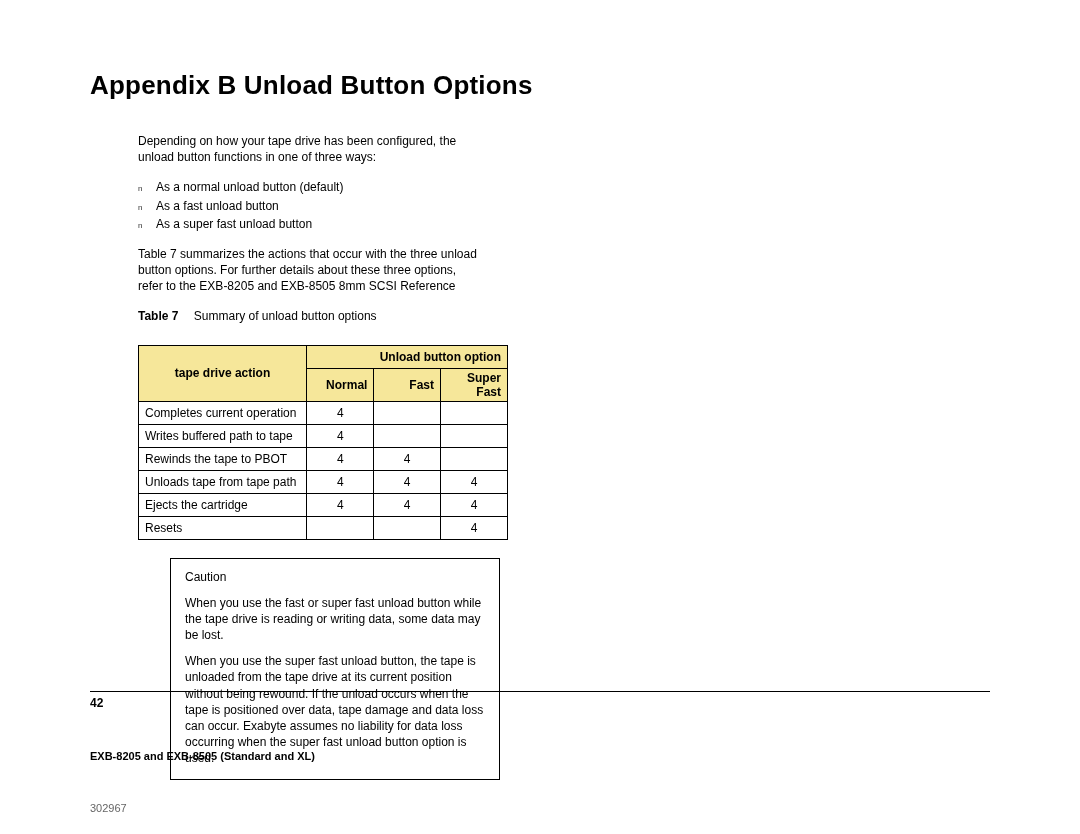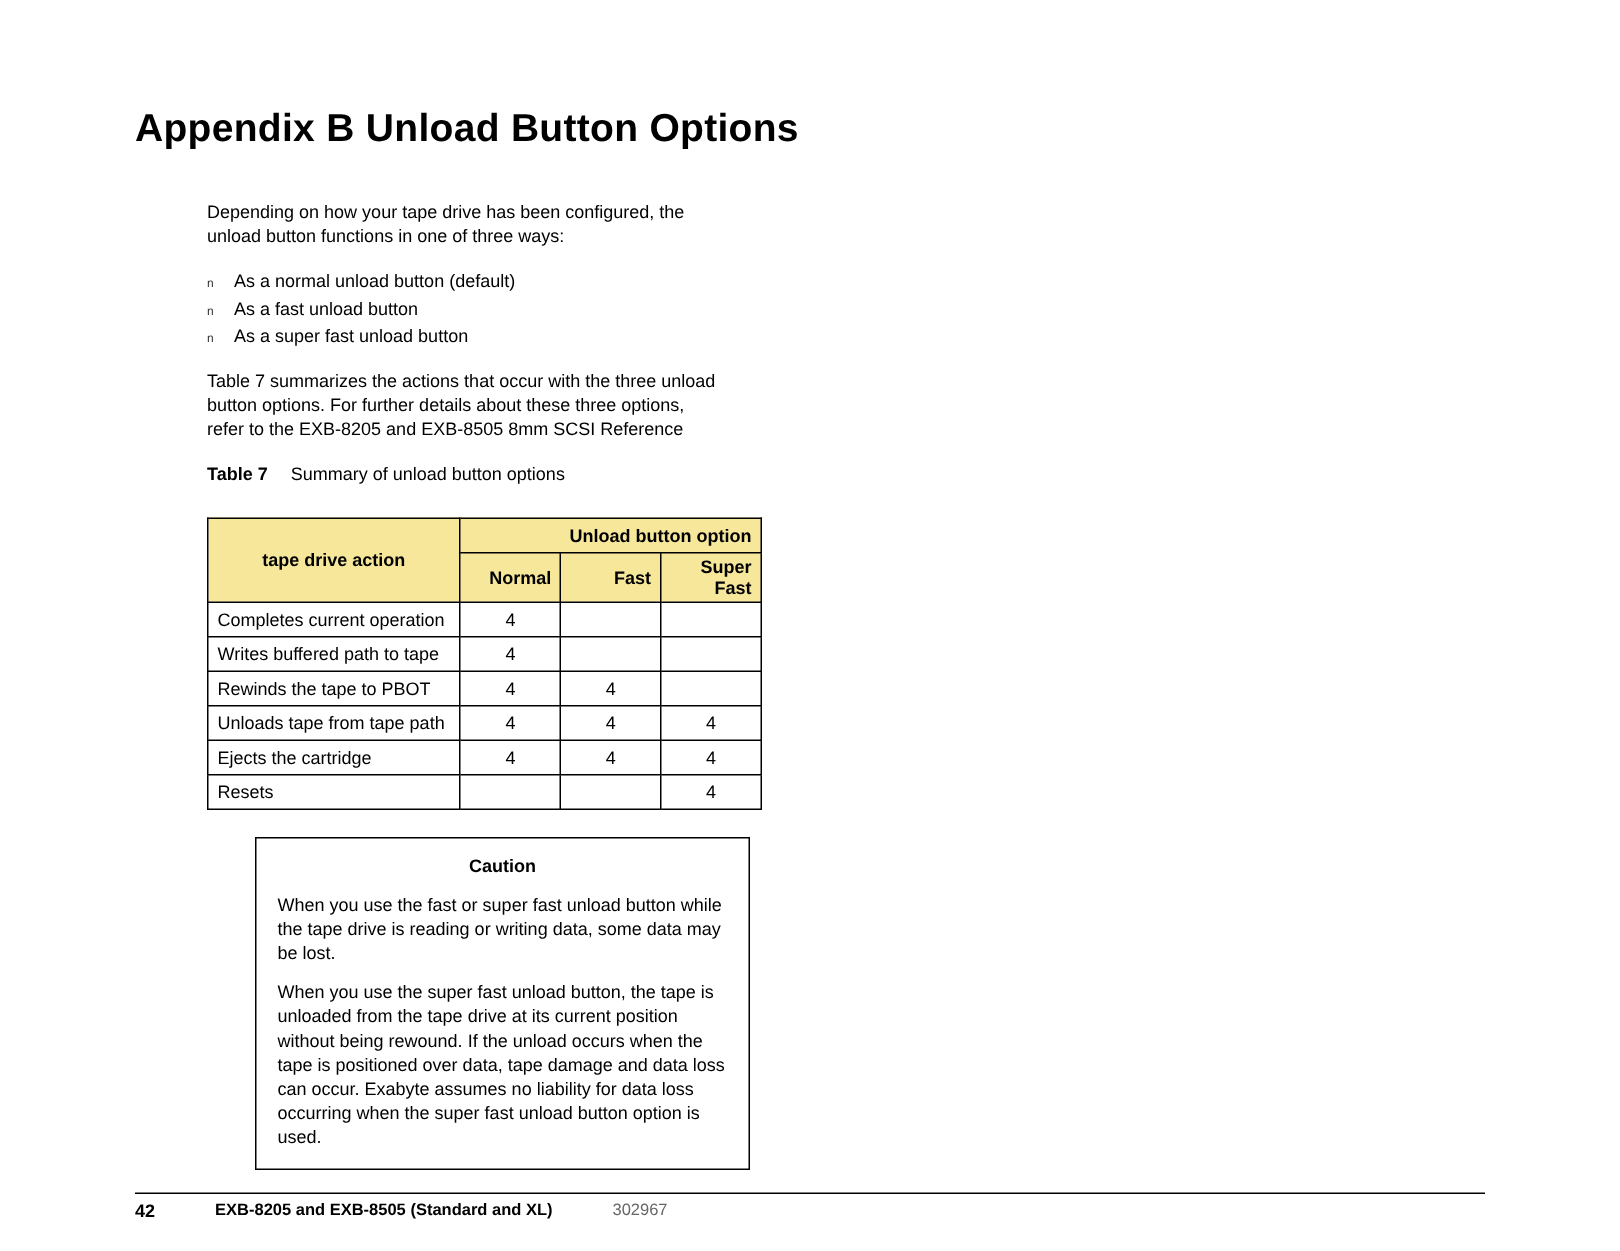--- a/index.html
+++ b/index.html
@@ -91,41 +91,42 @@
   .caution-box {
     border: 1px solid #000;
     width: 300px;
     margin-left: 80px;
     margin-top: 18px;
     padding: 10px 14px 12px 14px;
     font-size: 12px;
     line-height: 1.35;
   }
   .caution-title {
-    text-align: center;
-    font-weight: bold;
+    text-align: left;
+    font-weight: normal;
     margin-bottom: 10px;
   }
   .caution-p {
     margin-bottom: 10px;
   }
   .caution-p:last-child {
     margin-bottom: 0;
   }
   .footer {
     position: absolute;
     bottom: 20px;
     left: 90px;
     right: 90px;
     border-top: 1px solid #000;
     padding-top: 4px;
     font-size: 11px;
     display: flex;
     gap: 40px;
-    align-items: center;
+    align-items: flex-start;
+    flex-direction: column;
   }
   .footer .pg {
     font-weight: bold;
     font-size: 12px;
   }
   .footer .doc {
     font-weight: bold;
   }
   .footer .rev {
     color: #666;

